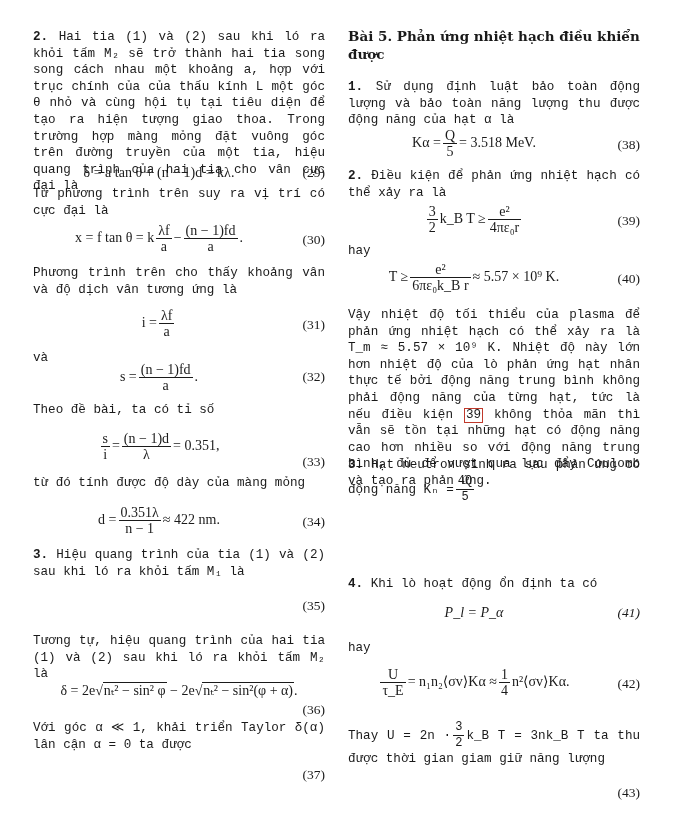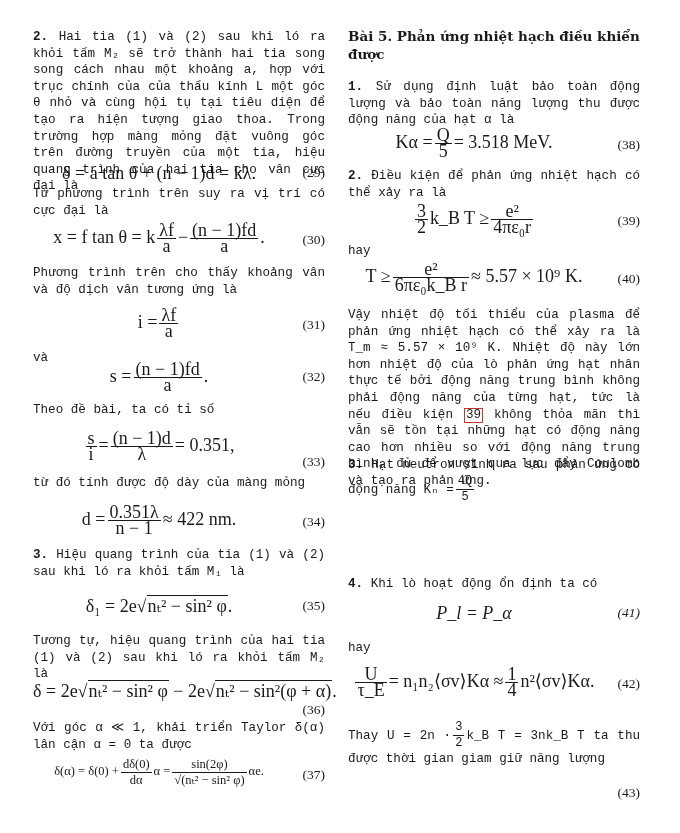--- a/index.html
+++ b/index.html
@@ -8,21 +8,21 @@
     font-family:"DejaVu Serif","Liberation Serif",serif;
     color:#1a1a1a;
   }
   .col { position:absolute; top:0; width:292px; font-size:12.6px; line-height:16.6px; }
   .col.left { left:33px; }
   .col.right { left:348px; }
   .p { text-align:justify; margin:0;font-family:Liberation Mono, monospace; }
   .b { font-weight:bold; }
   .title { font-weight:bold; font-size:13.5px; line-height:18px; text-align:left; }
   .eq { position:absolute; left:0; width:292px; height:20px; }
-  .eq .body { position:absolute; left:0; right:40px; text-align:center; font-family:"Liberation Serif","DejaVu Serif",serif; font-size:18px; white-space:nowrap; }
+  .eq .body { position:absolute; left:0; right:40px; text-align:center; font-family:"Liberation Serif","DejaVu Serif",serif; font-size:14px; white-space:nowrap; }
   .eq .num { position:absolute; right:0; font-family:"Liberation Serif","DejaVu Serif",serif; font-size:13.5px; }
   .frac { display:inline-block; vertical-align:middle; text-align:center; margin:0 2px; }
   .frac > span { display:block; line-height:15px; padding:0 2px; }
   .frac > span.top { border-bottom:1px solid #1a1a1a; }
   .sqrt { border-top:1px solid #1a1a1a; padding:0 1px; }
   .ref { display:inline-block; border:1px solid #c0392b; line-height:13px; padding:0 1px; }
   .abs { position:absolute; left:0; width:292px; }
 </style>
 </head>
 <body>
@@ -82,41 +82,35 @@
     </span>
     <span class="num" style="top:9px;">(34)</span>
   </div>
 
   <p class="p abs" style="top:547px;">
     <span class="b">3.</span>
     <span>Hiệu quang trình của tia (1) và (2) sau khi ló ra khỏi tấm M₁ là</span>
   </p>
 
   <div class="eq" style="top:598px;">
-    <span class="body">
-      <span>δ₁ = 2e√</span><span class="sqrt">nₜ² − sin² φ</span><span>.</span>
-    </span>
     <span class="num">(35)</span>
   </div>
 
   <p class="p abs" style="top:633px;">Tương tự, hiệu quang trình của hai tia (1) và (2) sau khi ló ra khỏi tấm M₂ là</p>
 
   <div class="eq" style="top:683px;height:36px;">
     <span class="body" style="right:0;">
       <span>δ = 2e√</span><span class="sqrt">nₜ² − sin² φ</span><span> − 2e√</span><span class="sqrt">nₜ² − sin²(φ + α)</span><span>.</span>
     </span>
     <span class="num" style="top:19px;">(36)</span>
   </div>
 
   <p class="p abs" style="top:720px;">Với góc α ≪ 1, khải triển Taylor δ(α) lân cận α = 0 ta được</p>
 
   <div class="eq" style="top:757px;height:40px;">
-    <span class="body" style="top:0;font-size:12.5px;">
-      <span>δ(α) = δ(0) +</span><span class="frac"><span class="top">dδ(0)</span><span>dα</span></span><span>α =</span><span class="frac"><span class="top">sin(2φ)</span><span>√(nₜ² − sin² φ)</span></span><span>αe.</span>
-    </span>
     <span class="num" style="top:10px;">(37)</span>
   </div>
 </div>
 
 <div class="col right">
   <div class="title abs" style="top:27px;">Bài 5. Phản ứng nhiệt hạch điều khiển được</div>
 
   <p class="p abs" style="top:79px;">
     <span class="b">1.</span>
     <span>Sử dụng định luật bảo toàn động lượng và bảo toàn năng lượng thu được động năng của hạt α là</span>

